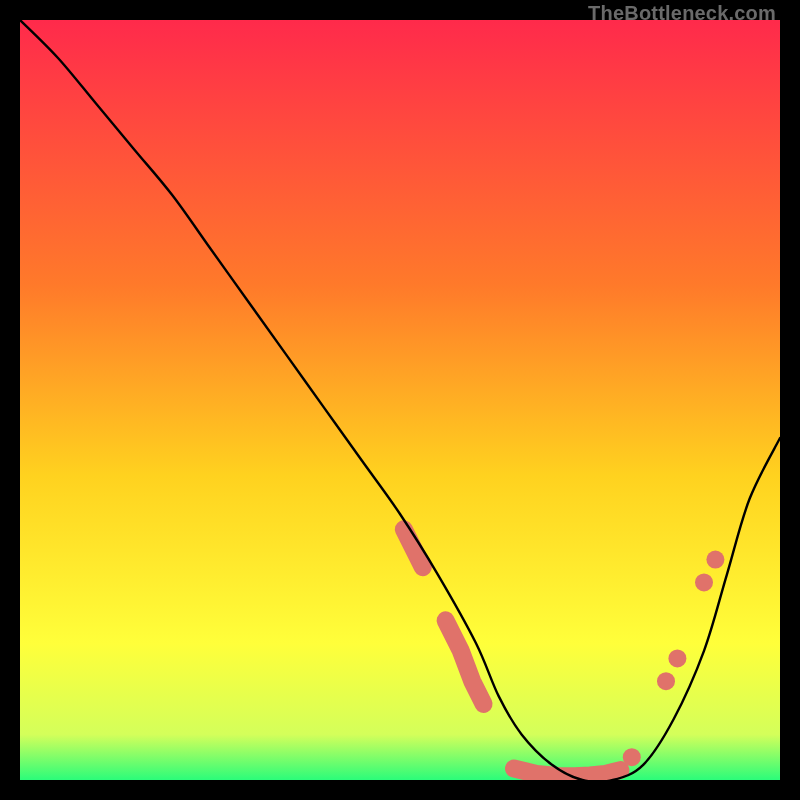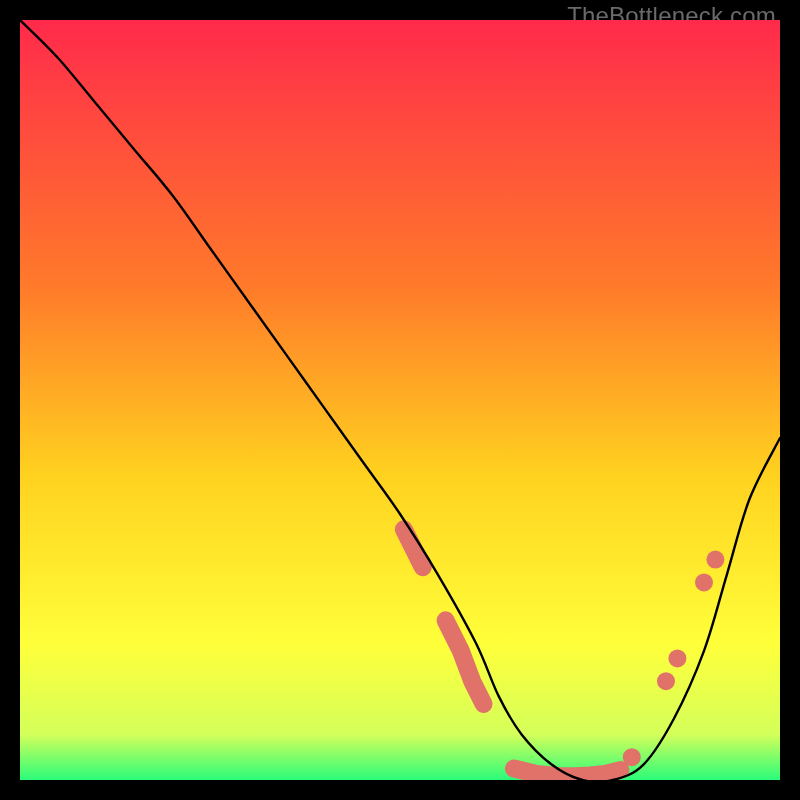--- a/index.html
+++ b/index.html
@@ -24,22 +24,22 @@
     left: 0;
     top: 0;
     width: 760px;
     height: 760px;
   }
   .watermark {
     position: absolute;
     top: 2px;
     right: 24px;
     color: #6a6a6a;
-    font-size: 24px;
-    font-weight: 400;
+    font-size: 20px;
+    font-weight: 700;
     letter-spacing: 0.2px;
     user-select: none;
   }
   svg { display: block; }
 </style>
 </head>
 <body>
 
 <div class="watermark">TheBottleneck.com</div>
 

